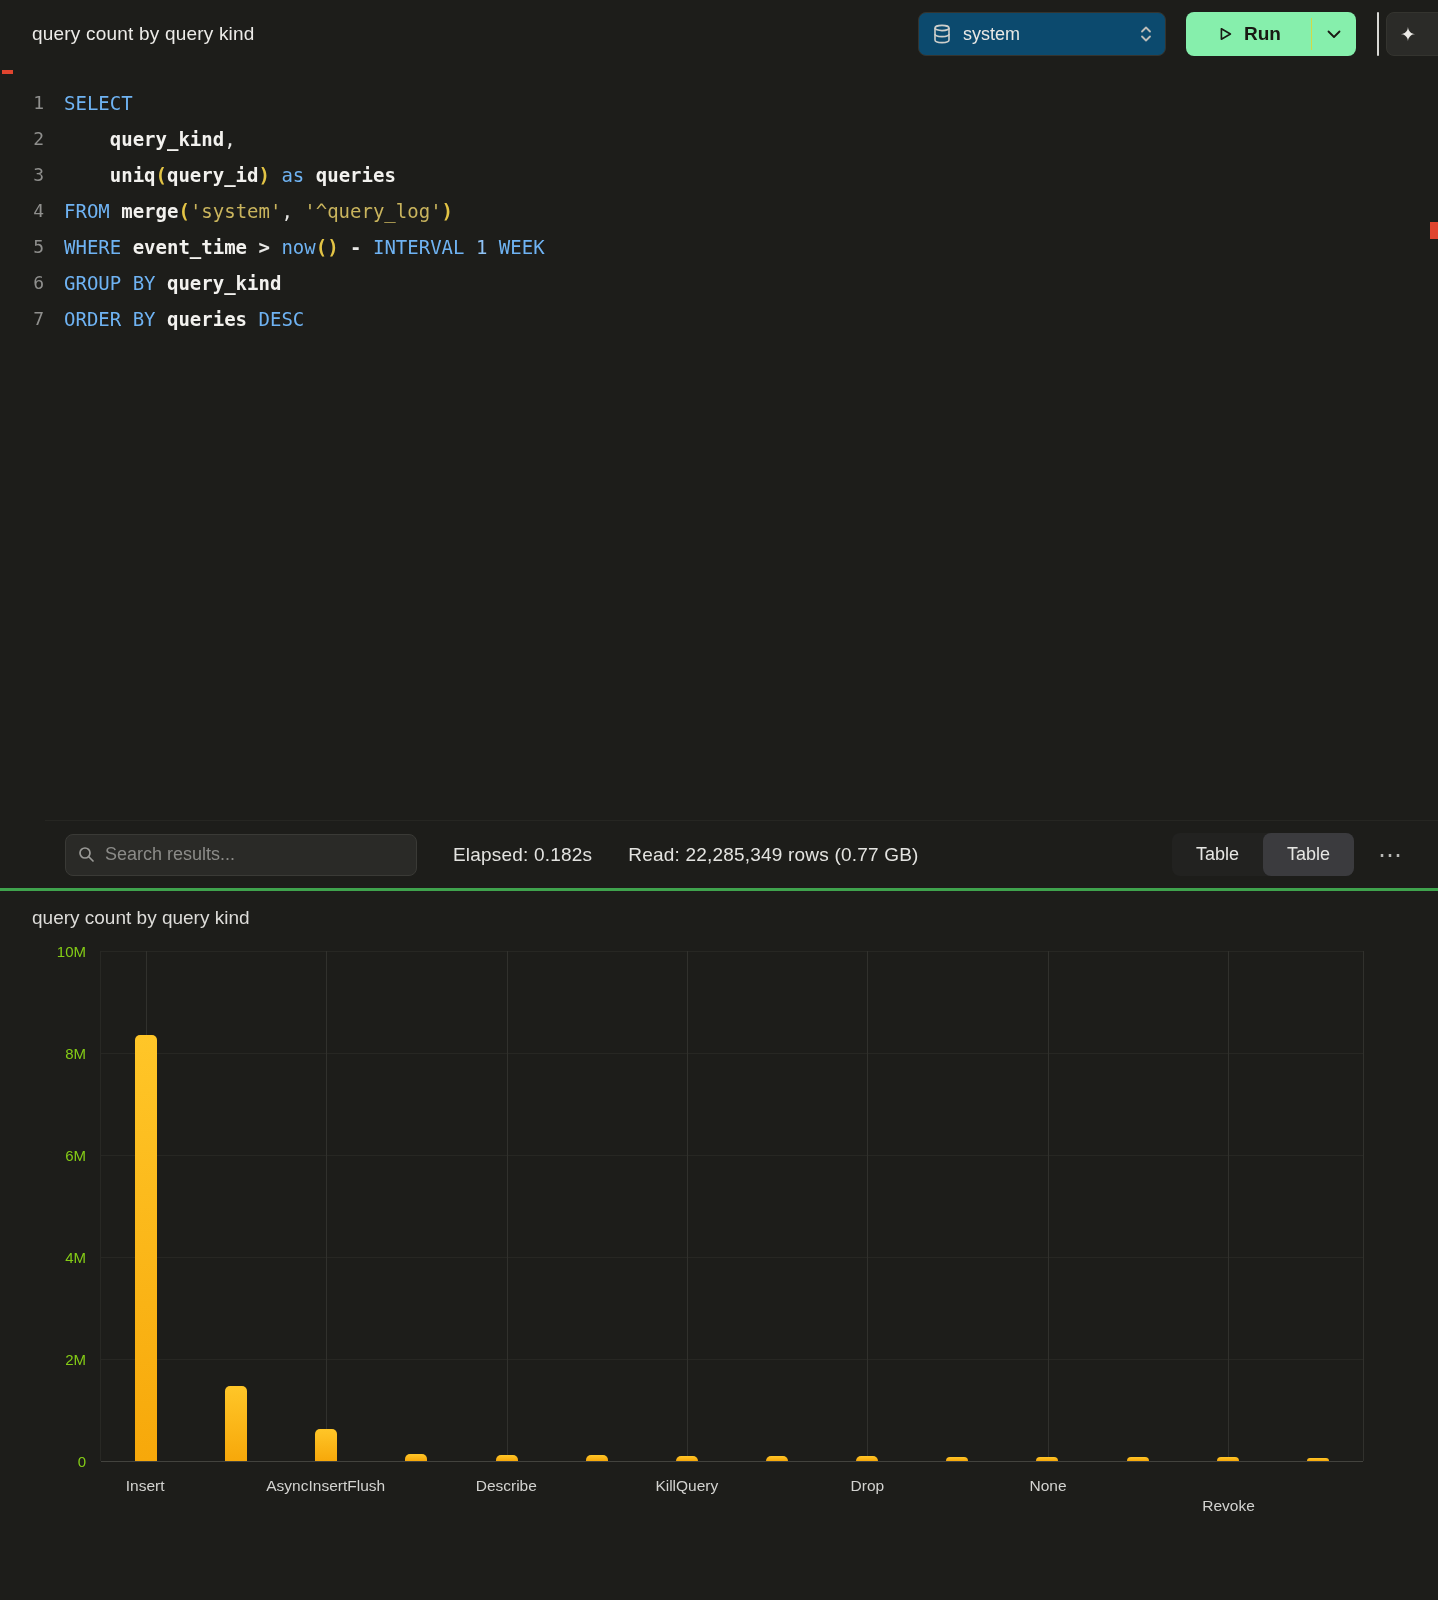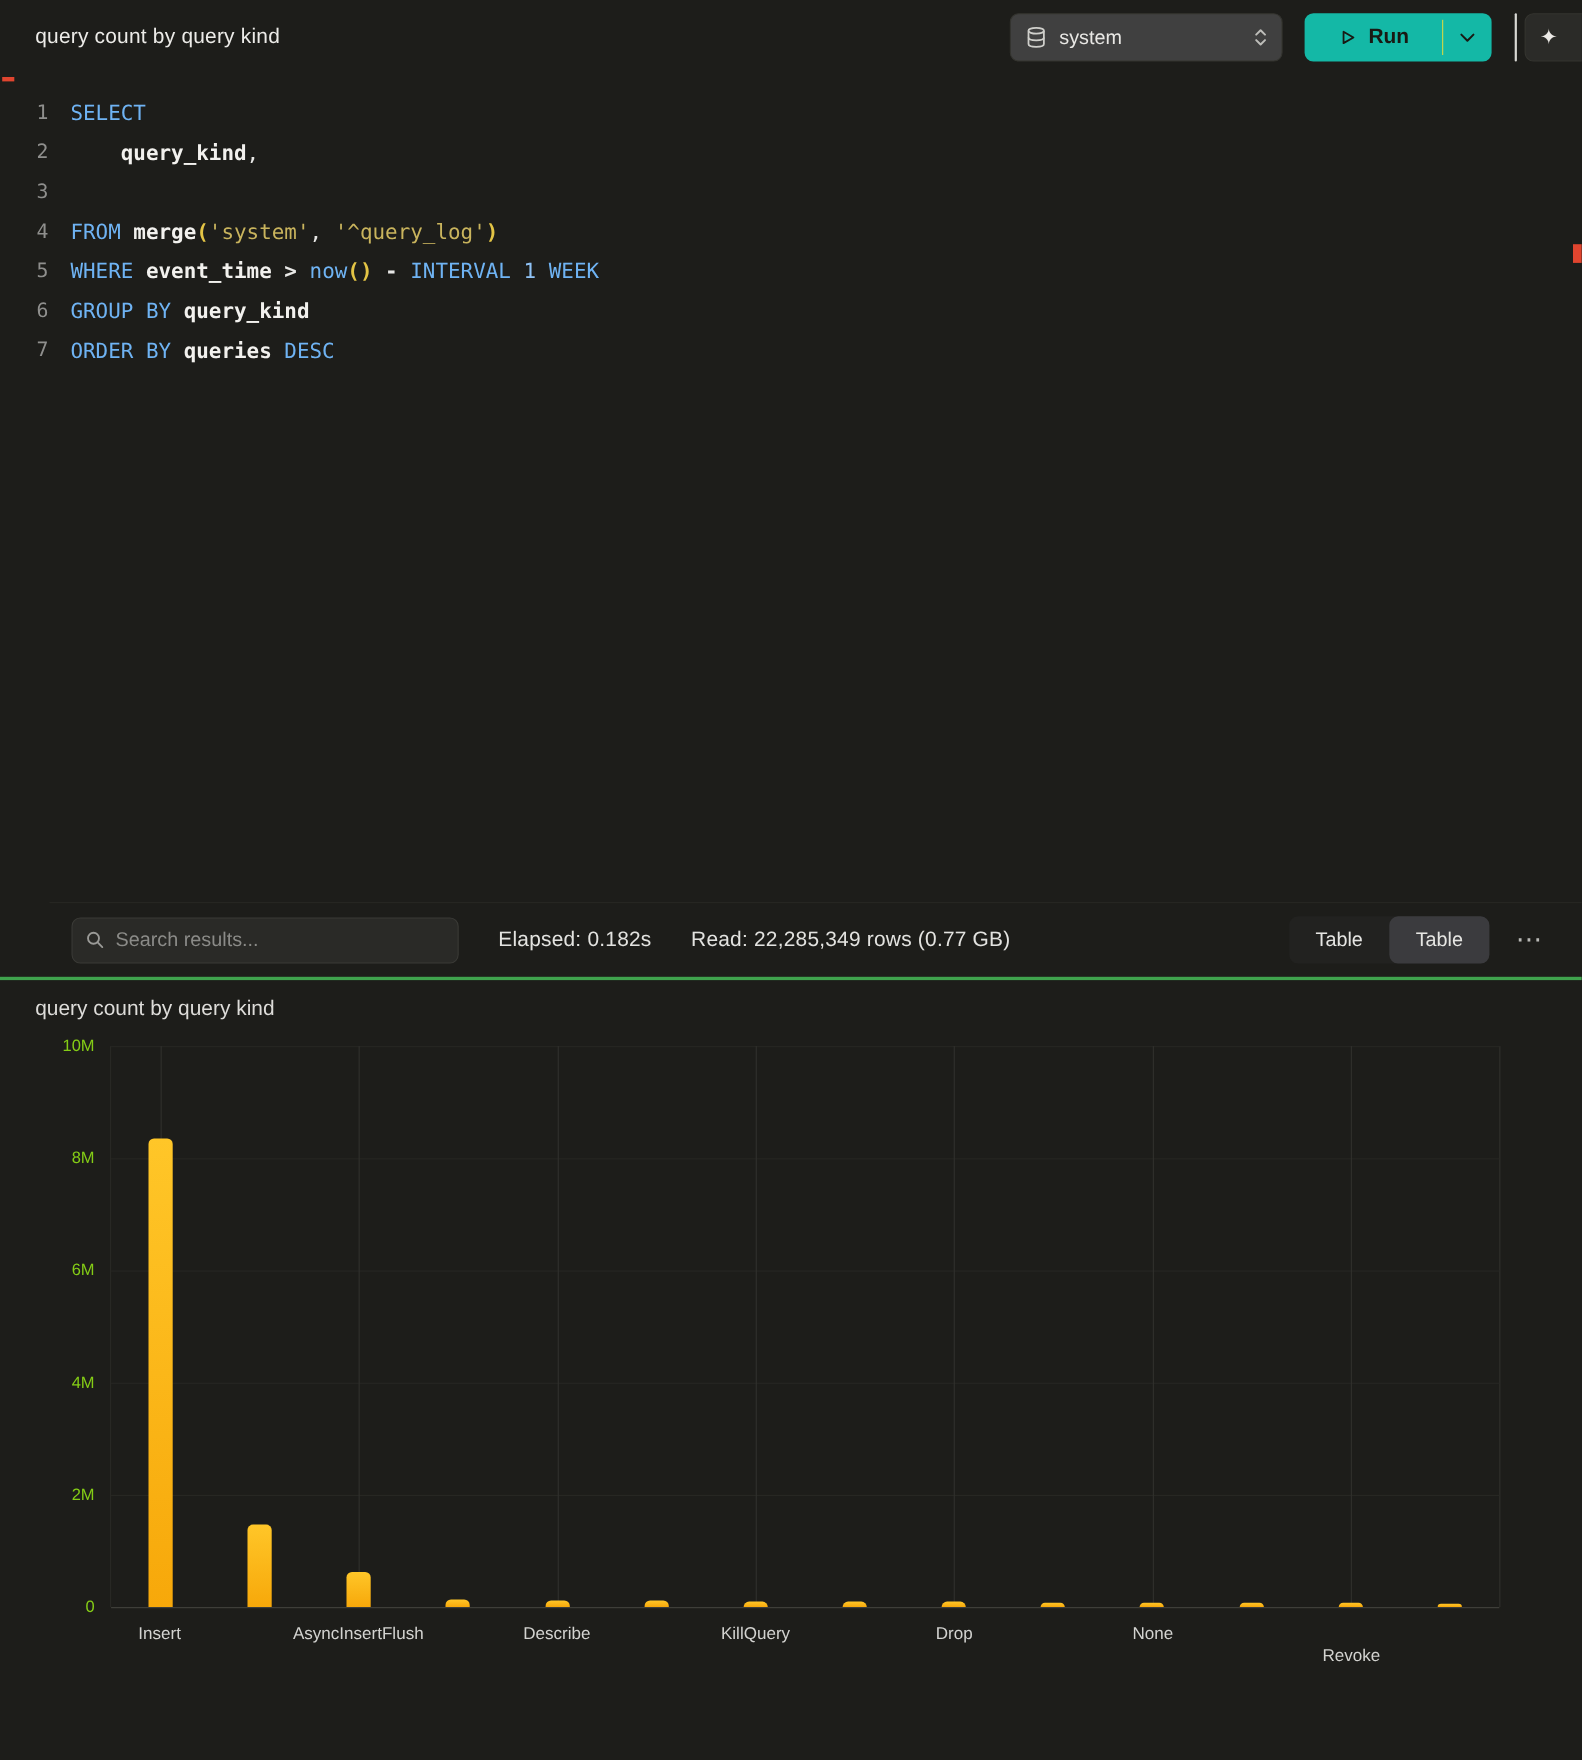--- a/index.html
+++ b/index.html
@@ -12,27 +12,27 @@
     position:relative;
   }
   
   .topbar {
     height:68px; display:flex; align-items:center;
     padding:0 0 0 32px; position:relative;
   }
   .topbar-title { font-size:19px; font-weight:500; color:#ecebe8; letter-spacing:.2px; }
   .topbar-right { margin-left:auto; display:flex; align-items:center; gap:20px; padding-right:82px; }
   .db-select {
-    width:248px; height:44px; background:#404040; border:1px solid #34342f;
+    width:248px; height:44px; background:#0c4a6e; border:1px solid #34342f;
     border-radius:8px; display:flex; align-items:center; gap:12px;
     padding:0 12px 0 14px; cursor:pointer;
   }
   .db-select .db-label { font-size:18px; color:#e9e8e5; flex:1; }
   .run-btn {
-    width:170px; height:44px; background:#14b8a6; border-radius:8px;
+    width:170px; height:44px; background:#86efac; border-radius:8px;
     display:flex; align-items:stretch; cursor:pointer; overflow:hidden;
   }
   .run-main { flex:1; display:flex; align-items:center; justify-content:center; gap:10px; }
   .run-label { font-size:19px; font-weight:600; color:#191913; }
   .run-divider { width:1px; background:#d3d945; margin:6px 0; }
   .run-caret { width:44px; display:flex; align-items:center; justify-content:center; }
   .edge-divider { position:absolute; top:12px; right:59px; width:2px; height:44px; background:#d8d8d4; border-radius:1px; }
   .edge-btn {
     position:absolute; top:12px; right:-18px; width:70px; height:44px;
     background:#2b2b28; border:1px solid #34342f; border-radius:8px;
@@ -161,20 +161,21 @@
       <div class="code-line">
         <span class="gutter">1</span>
         <span class="code"><span class="tok-kw">SELECT</span></span>
       </div>
       <div class="code-line">
         <span class="gutter">2</span>
         <span class="code"><span class="tok-pl">    </span><span class="tok-id">query_kind</span><span class="tok-pl">,</span></span>
       </div>
       <div class="code-line">
         <span class="gutter">3</span>
+        <span class="code"><span class="tok-pl">    </span><span class="tok-id">uniq</span><span class="tok-br">(</span><span class="tok-id">query_id</span><span class="tok-br">)</span><span class="tok-pl"> </span><span class="tok-kw">as</span><span class="tok-pl"> </span><span class="tok-id">queries</span></span>
       </div>
       <div class="code-line">
         <span class="gutter">4</span>
         <span class="code"><span class="tok-kw">FROM</span><span class="tok-pl"> </span><span class="tok-id">merge</span><span class="tok-br">(</span><span class="tok-str">'system'</span><span class="tok-pl">,</span><span class="tok-pl"> </span><span class="tok-str">'^query_log'</span><span class="tok-br">)</span></span>
       </div>
       <div class="code-line">
         <span class="gutter">5</span>
         <span class="code"><span class="tok-kw">WHERE</span><span class="tok-pl"> </span><span class="tok-id">event_time</span><span class="tok-pl"> </span><span class="tok-op">&gt;</span><span class="tok-pl"> </span><span class="tok-kw">now</span><span class="tok-br">()</span><span class="tok-pl"> </span><span class="tok-op">-</span><span class="tok-pl"> </span><span class="tok-kw">INTERVAL</span><span class="tok-pl"> </span><span class="tok-num">1</span><span class="tok-pl"> </span><span class="tok-kw">WEEK</span></span>
       </div>
       <div class="code-line">

